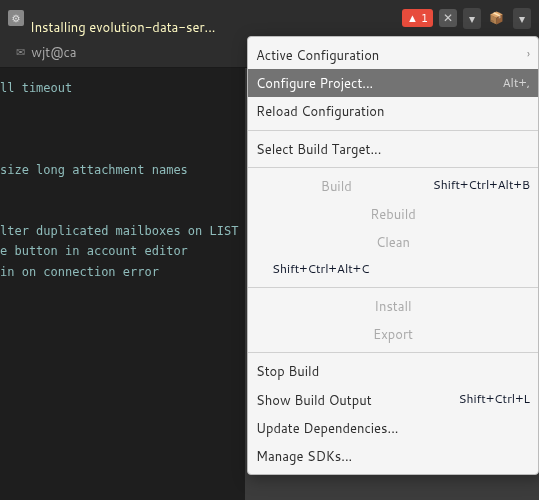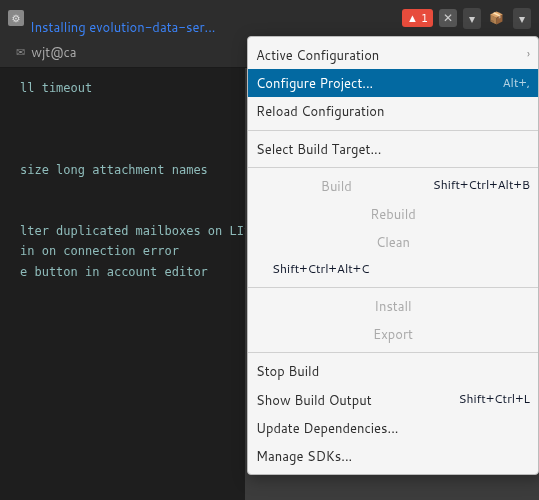--- a/index.html
+++ b/index.html
@@ -33,21 +33,21 @@
       border-radius: 2px;
       display: flex;
       align-items: center;
       justify-content: center;
       font-size: 10px;
     }
 
     .titlebar-title {
       flex: 1;
       font-size: 13px;
-      color: #3b82f6;
+      color: #fef9c3;
       margin-top: 17px;
     }
 
     .titlebar-badge {
       background: #e74c3c;
       color: white;
       border-radius: 3px;
       padding: 1px 5px;
       font-size: 11px;
       display: flex;
@@ -113,21 +113,21 @@
     }
 
     
     .editor-area {
       background: #1e1e1e;
       position: absolute;
       left: 0;
       top: 68px;
       width: 245px;
       bottom: 0;
-      padding: 10px 20px;
+      padding: 10px 0;
       color: #c5c5c5;
       font-family: monospace;
       font-size: 12px;
       line-height: 1.7;
       overflow: hidden;
     }
 
     .editor-line {
       white-space: nowrap;
       color: #8fbcbb;
@@ -152,21 +152,21 @@
       align-items: center;
       justify-content: space-between;
       padding: 5px 8px;
       cursor: pointer;
       color: #2d2d2d;
       font-size: 13px;
       line-height: 1.4;
     }
 
     .menu-item.highlighted {
-      background: #0369a1;
+      background: #737373;
       color: white;
     }
 
     .menu-item.disabled {
       color: #aaa;
       cursor: default;
       text-align: center;
     }
 
     .menu-item-label {
@@ -228,22 +228,22 @@
 
 <div class="editor-area" id="editor-lines">
     <div class="editor-line">ll timeout</div>
     <div class="editor-line">&nbsp;</div>
     <div class="editor-line">&nbsp;</div>
     <div class="editor-line">&nbsp;</div>
     <div class="editor-line">size long attachment names</div>
     <div class="editor-line">&nbsp;</div>
     <div class="editor-line">&nbsp;</div>
     <div class="editor-line">lter duplicated mailboxes on LIST</div>
+    <div class="editor-line">e button in account editor</div>
     <div class="editor-line">in on connection error</div>
-    <div class="editor-line">e button in account editor</div>
     <div class="editor-line">&nbsp;</div>
   </div>
 
 <div class="dropdown-menu" id="menu-container">
     <div class="menu-item">
       <span class="menu-item-label">Active Configuration</span>
       <span class="menu-item-arrow">›</span>
     </div>
     <div class="menu-item highlighted">
       <span class="menu-item-label">Configure Project...</span>

